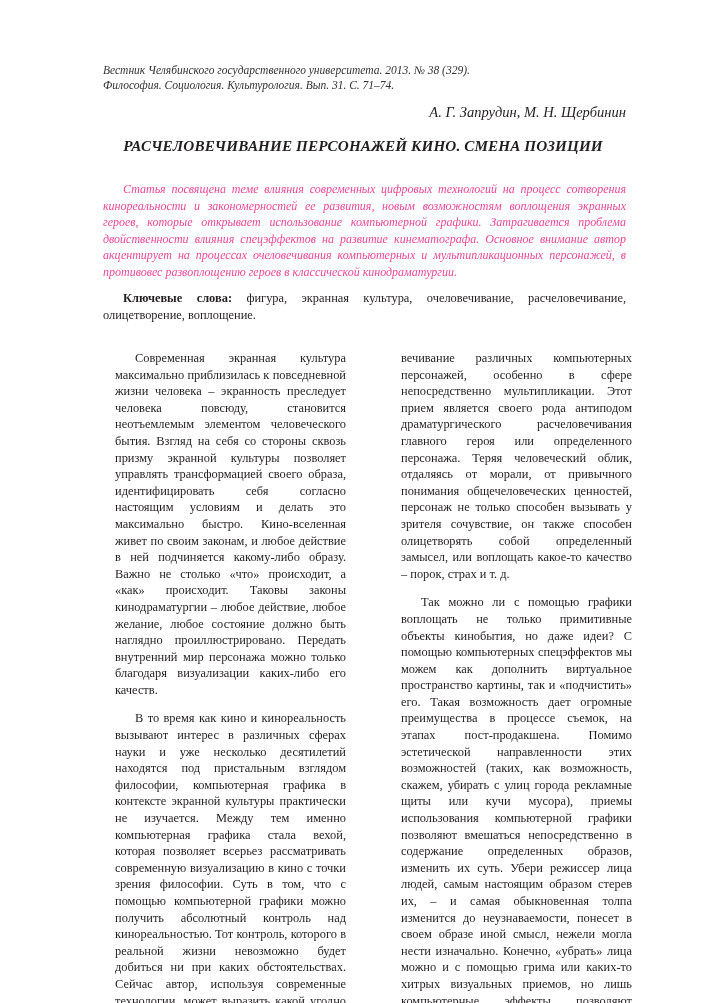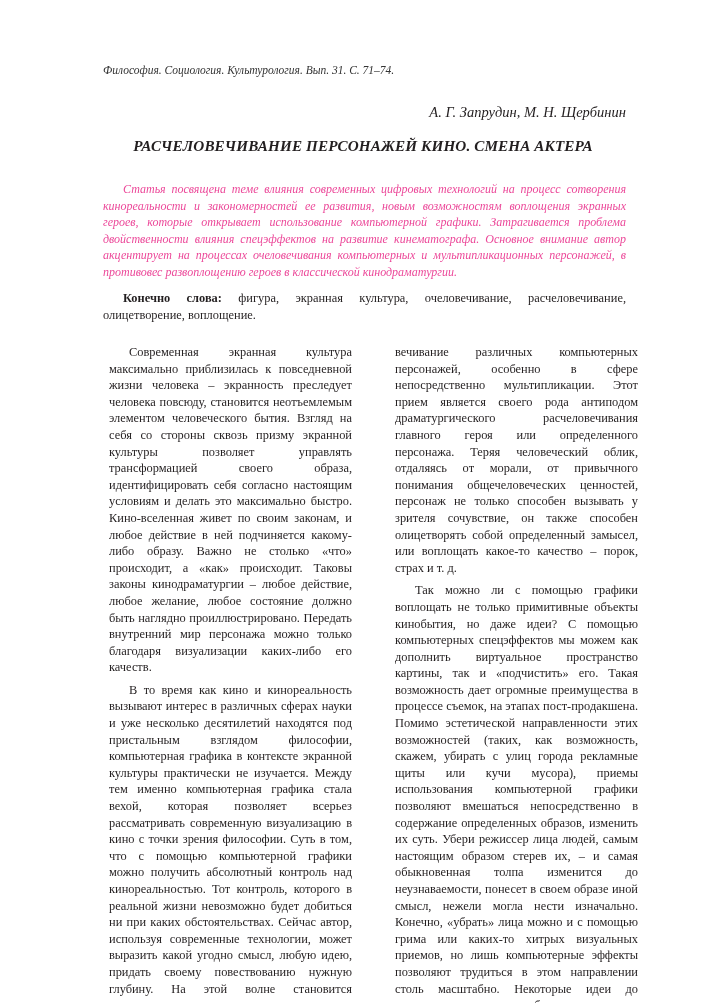--- a/index.html
+++ b/index.html
@@ -13,44 +13,45 @@
            font-style: italic; font-weight: bold; font-size: 15.2px; line-height: 19px; letter-spacing: 0.1px; }
   .abstract { position: absolute; left: 103px; width: 523px; top: 181px; font-style: italic;
               font-size: 12px; line-height: 16.6px; text-align: justify; color: #ec4899; }
   .abstract p { margin: 0; text-indent: 20px; }
   .keywords { position: absolute; left: 103px; width: 523px; top: 290px; font-size: 12.4px;
               line-height: 16.6px; text-align: justify; }
   .keywords p { margin: 0; text-indent: 20px; }
   .keywords b { font-weight: bold; }
   .col { position: absolute; top: 338px; width: 255px; font-size: 12.4px; line-height: 16.6px;
          text-align: justify; hyphens: manual; }
-  .col p { margin: 6px; text-indent: 20px; }
+  .col p { margin: 12px; text-indent: 20px; }
   .col p.cont { text-indent: 0; }
   .col-left { left: 103px; }
   .col-right { left: 389px; }
 </style>
 </head>
 <body>
 
 <div class="journal">
+  <div>Вестник Челябинского государственного университета. 2013. № 38 (329).</div>
   <div>Философия. Социология. Культурология. Вып. 31. С. 71–74.</div>
 </div>
 
 <div class="authors">А. Г. Запрудин, М. Н. Щербинин</div>
 
 <div class="title">
-  <div>РАСЧЕЛОВЕЧИВАНИЕ ПЕРСОНАЖЕЙ КИНО. СМЕНА АКТЕРА</div>
+  <div>РАСЧЕЛОВЕЧИВАНИЕ ПЕРСОНАЖЕЙ КИНО. СМЕНА ПОЗИЦИИ</div>
 </div>
 
 <div class="abstract">
   <p>Статья посвящена теме влияния современных цифровых технологий на процесс сотворения кинореальности и закономерностей ее развития, новым возможностям воплощения экранных героев, которые открывает использование компьютерной графики. Затрагивается проблема двойственности влияния спецэффектов на развитие кинематографа. Основное внимание автор акцентирует на процессах очеловечивания компьютерных и мультипликационных персонажей, в противовес развоплощению героев в классической кинодраматургии.</p>
 </div>
 
 <div class="keywords">
-  <p><b>Конечно слова:</b> <span>фигура, экранная культура, очеловечивание, расчеловечивание, олицетворение, воплощение.</span></p>
+  <p><b>Ключевые слова:</b> <span>фигура, экранная культура, очеловечивание, расчеловечивание, олицетворение, воплощение.</span></p>
 </div>
 
 <div class="col col-left">
   <p>Современная экранная культура максимально приблизилась к повседневной жизни человека – экранность преследует человека повсюду, становится неотъемлемым элементом человеческого бытия. Взгляд на себя со стороны сквозь призму экранной культуры позволяет управлять трансформацией своего образа, идентифицировать себя согласно настоящим условиям и делать это максимально быстро. Кино-вселенная живет по своим законам, и любое действие в ней подчиняется какому-либо образу. Важно не столько «что» происходит, а «как» происходит. Таковы законы кинодраматургии – любое действие, любое желание, любое состояние должно быть наглядно проиллюстрировано. Передать внутренний мир персонажа можно только благодаря визуализации каких-либо его качеств.</p>
   <p>В то время как кино и кинореальность вызывают интерес в различных сферах науки и уже несколько десятилетий находятся под пристальным взглядом философии, компьютерная графика в контексте экранной культуры практически не изучается. Между тем именно компьютерная графика стала вехой, которая позволяет всерьез рассматривать современную визуализацию в кино с точки зрения философии. Суть в том, что с помощью компьютерной графики можно получить абсолютный контроль над кинореальностью. Тот контроль, которого в реальной жизни невозможно будет добиться ни при каких обстоятельствах. Сейчас автор, используя современные технологии, может выразить какой угодно смысл, любую идею, придать своему повествованию нужную глубину. На этой волне становится популярным очело-</p>
 </div>
 
 <div class="col col-right">
   <p class="cont">вечивание различных компьютерных персонажей, особенно в сфере непосредственно мультипликации. Этот прием является своего рода антиподом драматургического расчеловечивания главного героя или определенного персонажа. Теряя человеческий облик, отдаляясь от морали, от привычного понимания общечеловеческих ценностей, персонаж не только способен вызывать у зрителя сочувствие, он также способен олицетворять собой определенный замысел, или воплощать какое-то качество – порок, страх и т. д.</p>
   <p>Так можно ли с помощью графики воплощать не только примитивные объекты кинобытия, но даже идеи? С помощью компьютерных спецэффектов мы можем как дополнить виртуальное пространство картины, так и «подчистить» его. Такая возможность дает огромные преимущества в процессе съемок, на этапах пост-продакшена. Помимо эстетической направленности этих возможностей (таких, как возможность, скажем, убирать с улиц города рекламные щиты или кучи мусора), приемы использования компьютерной графики позволяют вмешаться непосредственно в содержание определенных образов, изменить их суть. Убери режиссер лица людей, самым настоящим образом стерев их, – и самая обыкновенная толпа изменится до неузнаваемости, понесет в своем образе иной смысл, нежели могла нести изначально. Конечно, «убрать» лица можно и с помощью грима или каких-то хитрых визуальных приемов, но лишь компьютерные эффекты позволяют трудиться в этом направлении столь масштабно. Некоторые идеи до сегодняшнего дня были настолько ресурсоемки, что даже именитые режиссеры – люди, творящие</p>

